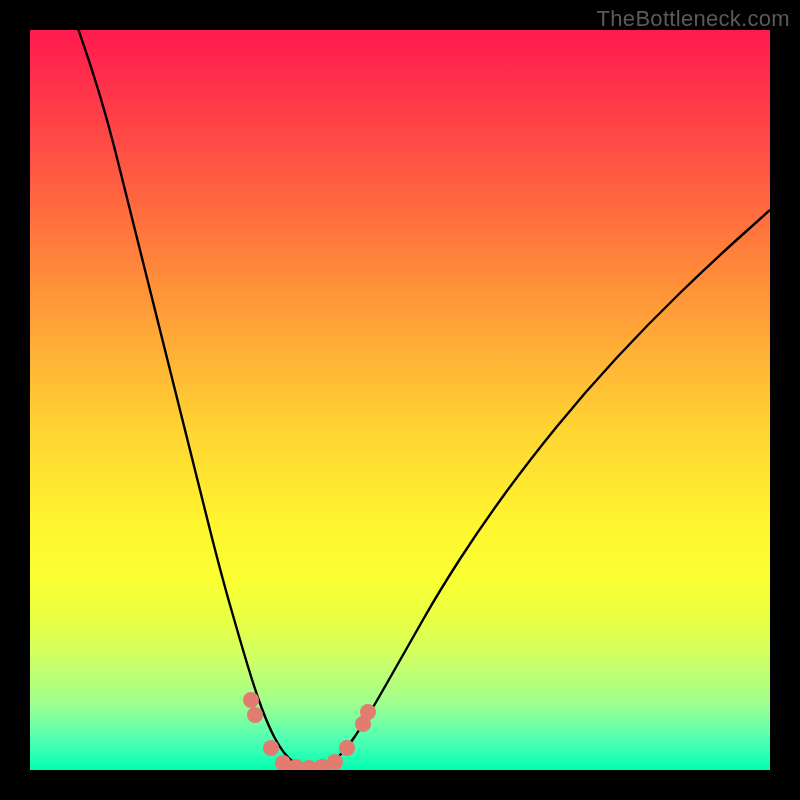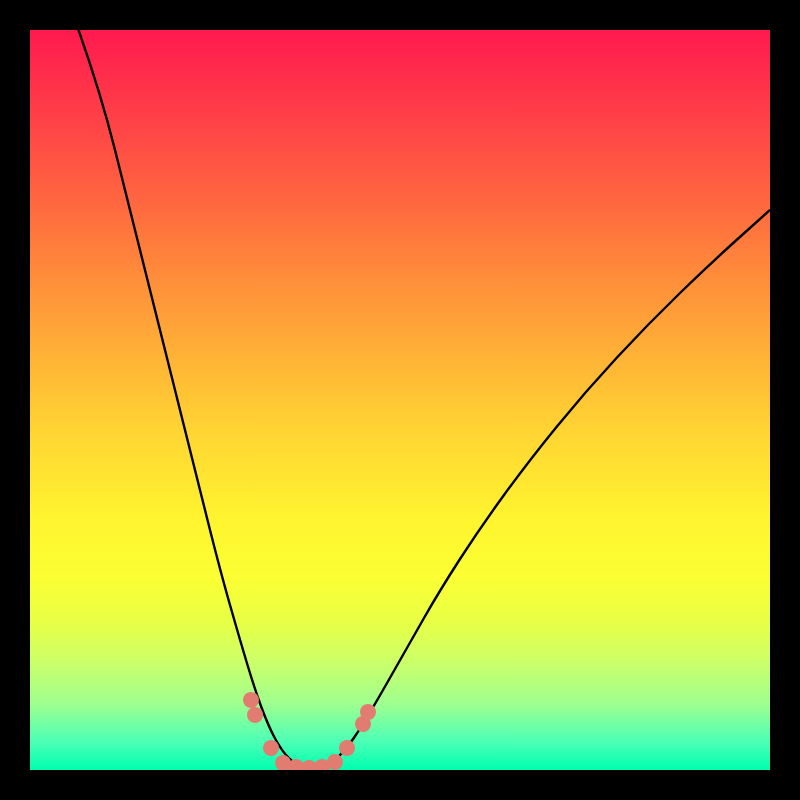--- a/index.html
+++ b/index.html
@@ -75,20 +75,21 @@
   .marker-dot {
     fill: #e27b70;
     stroke: #e27b70;
     stroke-width: 0;
   }
 </style>
 </head>
 <body>
 
 <div class="frame">
+  <div class="watermark">TheBottleneck.com</div>
 
   <div class="plot-area">
     <div class="gradient"></div>
 
     <svg class="curve" viewBox="0 0 740 740" preserveAspectRatio="none">
       <path id="curve-path" class="curve-path" d="M 45 -10 Q 70 60 85 120 Q 100 180 117.5 250 Q 135 320 150 380 Q 165 440 177.5 490 Q 190 540 200 575 Q 210 610 217.5 635 Q 225 660 231.5 677.5 Q 238 695 244 706.5 Q 250 718 256 725 Q 262 732 268.5 735 Q 275 738 282.5 738 Q 290 738 296.5 735 Q 303 732 310 725 Q 317 718 324.5 707 Q 332 696 342 679 Q 352 662 365 639 Q 378 616 394 588 Q 410 560 430 529 Q 450 498 474 465 Q 498 432 526.5 397 Q 555 362 586.5 328 Q 618 294 650 263 Q 682 232 711 206 T 740 180" style="stroke: rgb(0, 0, 0);"></path>
       <g id="markers-group">
           <circle cx="221" cy="670" r="8" class="marker-dot"></circle>
           <circle cx="225" cy="685" r="8" class="marker-dot"></circle>
           <circle cx="241" cy="718" r="8" class="marker-dot"></circle>

